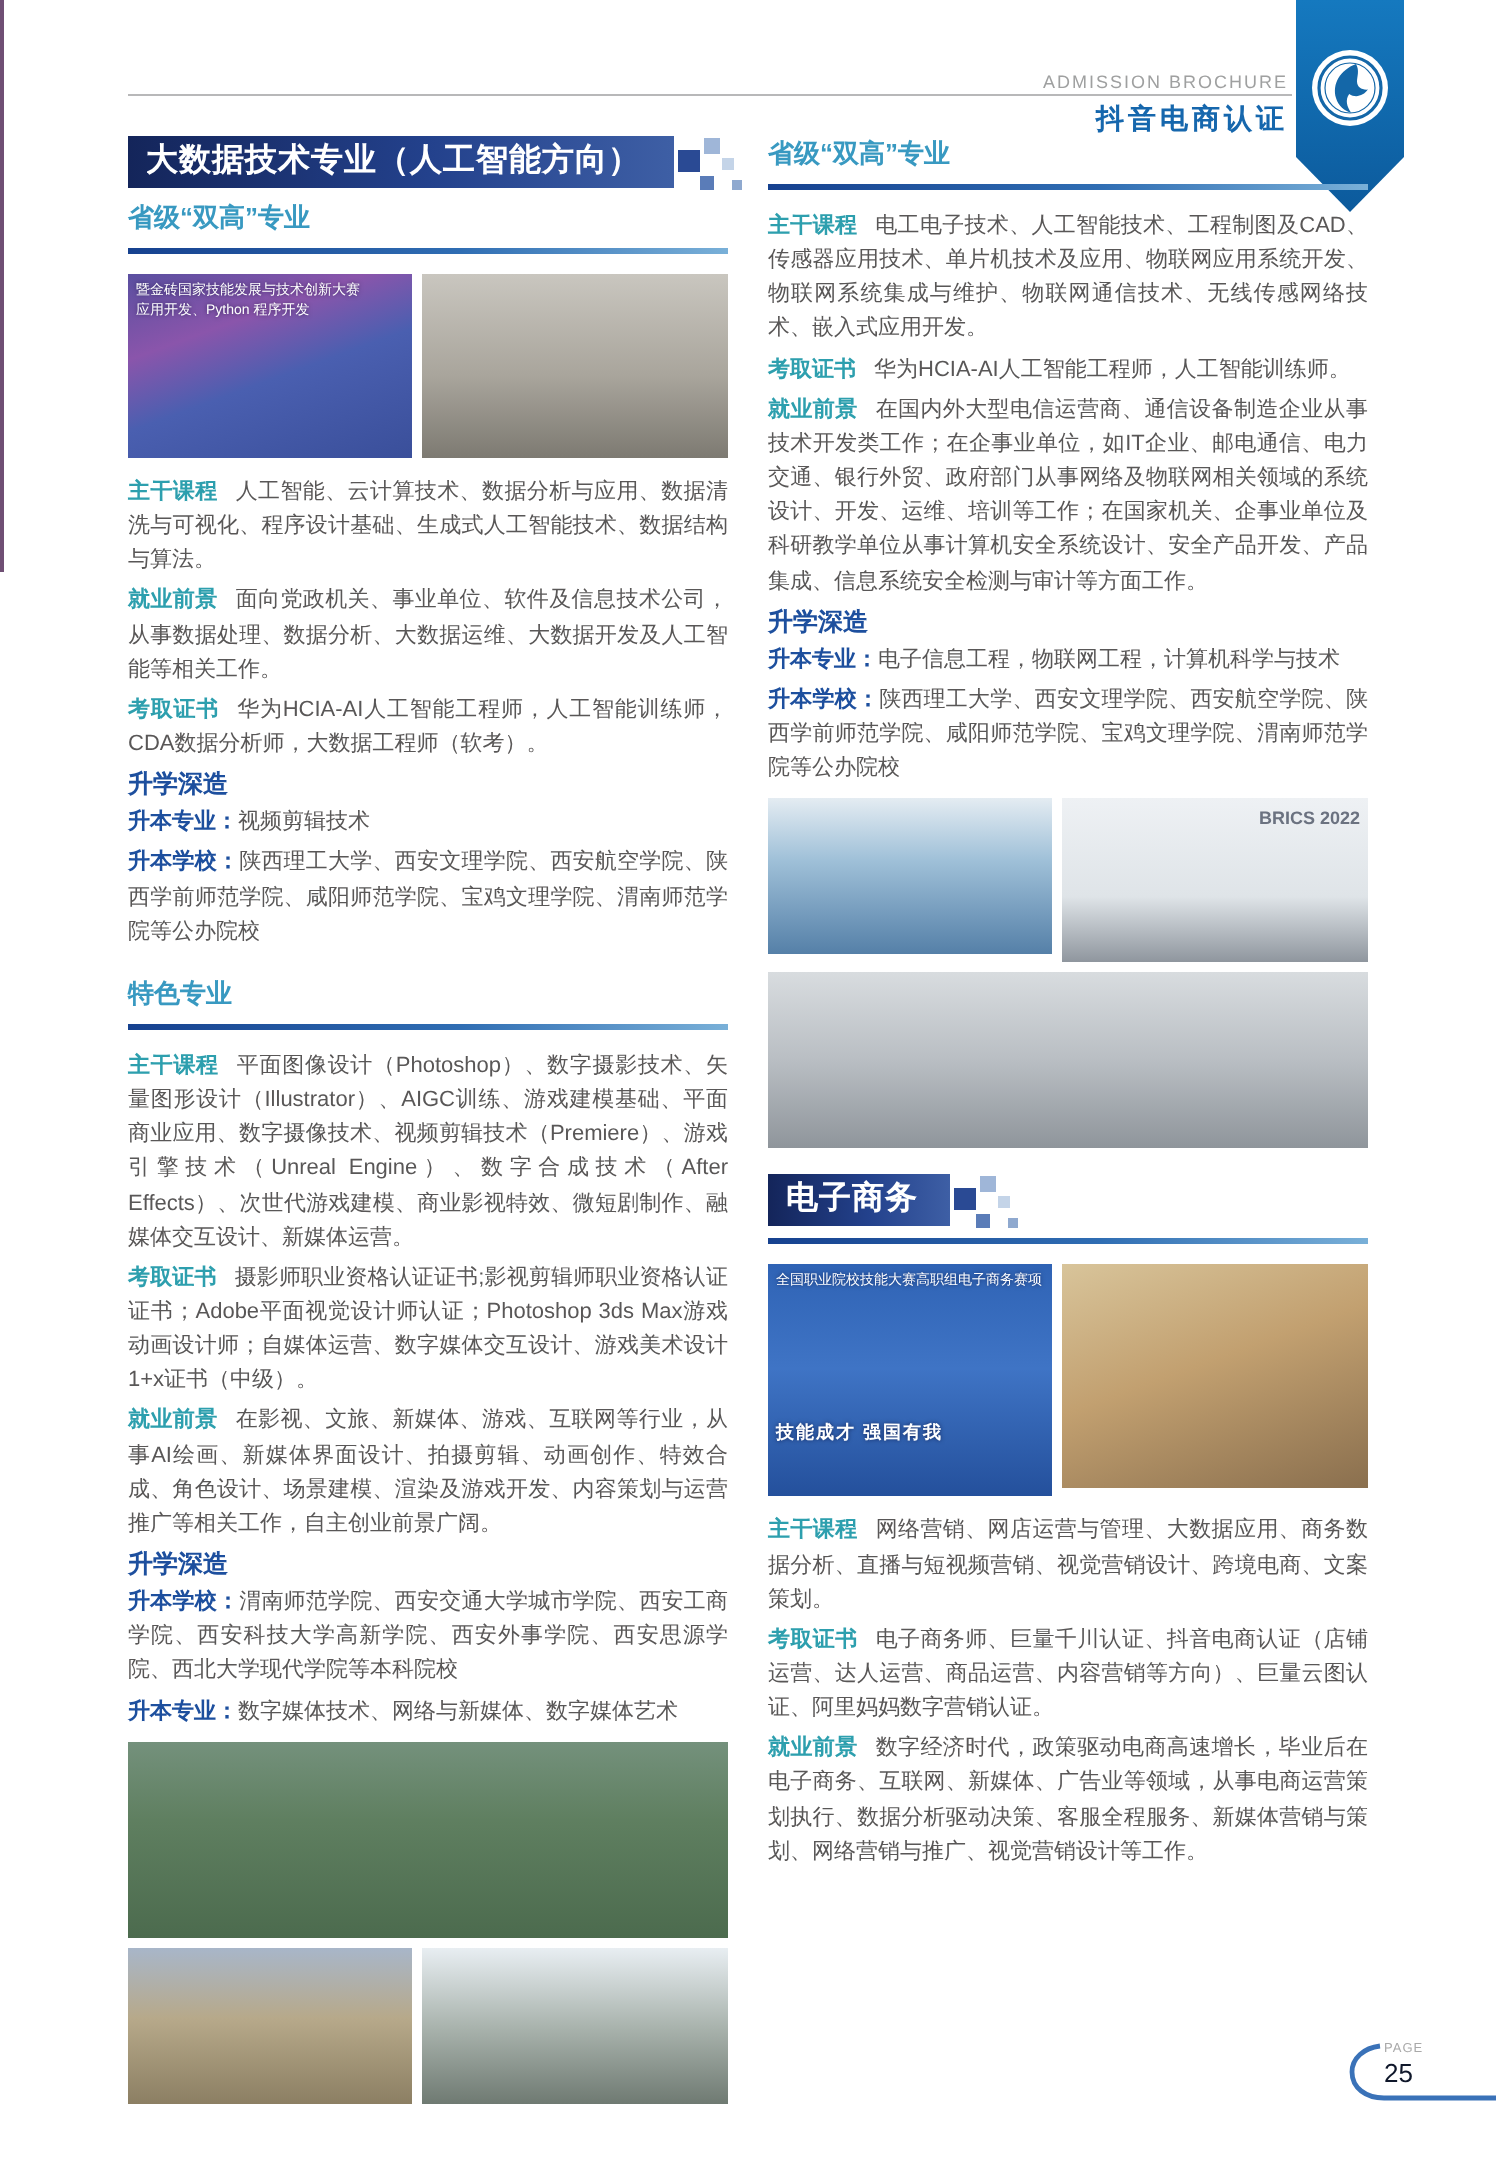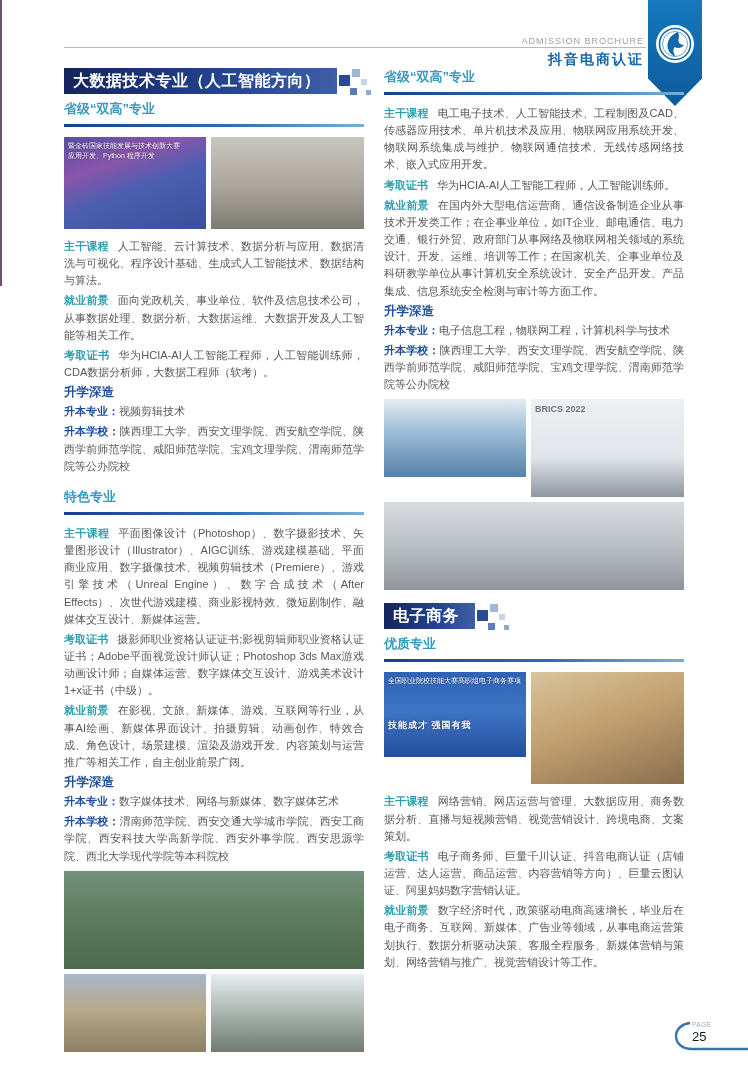--- a/index.html
+++ b/index.html
@@ -123,22 +123,22 @@
       </div>
 
       <div class="section">
         <div class="badge-label">特色专业</div>
         <div class="divider"></div>
 
         <p class="block"><span class="kw">主干课程</span><span>平面图像设计（Photoshop）、数字摄影技术、矢量图形设计（Illustrator）、AIGC训练、游戏建模基础、平面商业应用、数字摄像技术、视频剪辑技术（Premiere）、游戏引擎技术（Unreal Engine）、数字合成技术（After Effects）、次世代游戏建模、商业影视特效、微短剧制作、融媒体交互设计、新媒体运营。</span></p>
         <p class="block"><span class="kw">考取证书</span><span>摄影师职业资格认证证书;影视剪辑师职业资格认证证书；Adobe平面视觉设计师认证；Photoshop 3ds Max游戏动画设计师；自媒体运营、数字媒体交互设计、游戏美术设计1+x证书（中级）。</span></p>
         <p class="block"><span class="kw">就业前景</span><span>在影视、文旅、新媒体、游戏、互联网等行业，从事AI绘画、新媒体界面设计、拍摄剪辑、动画创作、特效合成、角色设计、场景建模、渲染及游戏开发、内容策划与运营推广等相关工作，自主创业前景广阔。</span></p>
         <div class="study-head">升学深造</div>
+        <p class="block"><span class="slabel">升本学校：</span><span>渭南师范学院、西安交通大学城市学院、西安工商学院、西安科技大学高新学院、西安外事学院、西安思源学院、西北大学现代学院等本科院校</span></p>
         <p class="block"><span class="slabel">升本专业：</span><span>数字媒体技术、网络与新媒体、数字媒体艺术</span></p>
-        <p class="block"><span class="slabel">升本学校：</span><span>渭南师范学院、西安交通大学城市学院、西安工商学院、西安科技大学高新学院、西安外事学院、西安思源学院、西北大学现代学院等本科院校</span></p>
 
         <div class="photo-row" style="margin-top:6px;margin-bottom:5px;">
           <div class="photo ph-field" style="flex:1;height:98px;"></div>
         </div>
         <div class="photo-row">
           <div class="photo ph-volunteer" style="width:142px;height:78px;"></div>
           <div class="photo ph-lab" style="flex:1;height:78px;"></div>
         </div>
       </div>
     </div>
@@ -151,38 +151,37 @@
 
         <p class="block"><span class="kw">主干课程</span><span>电工电子技术、人工智能技术、工程制图及CAD、传感器应用技术、单片机技术及应用、物联网应用系统开发、物联网系统集成与维护、物联网通信技术、无线传感网络技术、嵌入式应用开发。</span></p>
         <p class="block"><span class="kw">考取证书</span><span>华为HCIA-AI人工智能工程师，人工智能训练师。</span></p>
         <p class="block"><span class="kw">就业前景</span><span>在国内外大型电信运营商、通信设备制造企业从事技术开发类工作；在企事业单位，如IT企业、邮电通信、电力交通、银行外贸、政府部门从事网络及物联网相关领域的系统设计、开发、运维、培训等工作；在国家机关、企事业单位及科研教学单位从事计算机安全系统设计、安全产品开发、产品集成、信息系统安全检测与审计等方面工作。</span></p>
         <div class="study-head">升学深造</div>
         <p class="block"><span class="slabel">升本专业：</span><span>电子信息工程，物联网工程，计算机科学与技术</span></p>
         <p class="block"><span class="slabel">升本学校：</span><span>陕西理工大学、西安文理学院、西安航空学院、陕西学前师范学院、咸阳师范学院、宝鸡文理学院、渭南师范学院等公办院校</span></p>
 
         <div class="photo-row" style="margin-top:6px;margin-bottom:5px;">
           <div class="photo ph-workshop" style="width:142px;height:78px;"></div>
-          <div class="photo ph-brics" style="flex:1;height:98px;">
+          <div class="photo ph-brics" style="flex:1;height:82px;text-align:right;">
             <div class="photo-text dark">BRICS 2022</div>
           </div>
         </div>
         <div class="photo-row">
           <div class="photo ph-factory" style="flex:1;height:88px;"></div>
         </div>
       </div>
 
       <div class="section">
         <div class="title-row">
           <span class="title-bar">电子商务</span><span class="mosaic"></span>
         </div>
-        <div class="badge-label">优质专业</div>
-        <div class="divider"></div>
-
-        <div class="photo-row">
-          <div class="photo ph-stage" style="width:142px;height:85px;">
+        <div class="divider"></div>
+
+        <div class="photo-row">
+          <div class="photo ph-stage" style="width:142px;height:116px;">
             <div class="photo-text">全国职业院校技能大赛高职组电子商务赛项</div>
             <div class="photo-text mid">技能成才 强国有我</div>
           </div>
           <div class="photo ph-computer" style="flex:1;height:112px;"></div>
         </div>
 
         <p class="block"><span class="kw">主干课程</span><span>网络营销、网店运营与管理、大数据应用、商务数据分析、直播与短视频营销、视觉营销设计、跨境电商、文案策划。</span></p>
         <p class="block"><span class="kw">考取证书</span><span>电子商务师、巨量千川认证、抖音电商认证（店铺运营、达人运营、商品运营、内容营销等方向）、巨量云图认证、阿里妈妈数字营销认证。</span></p>
         <p class="block"><span class="kw">就业前景</span><span>数字经济时代，政策驱动电商高速增长，毕业后在电子商务、互联网、新媒体、广告业等领域，从事电商运营策划执行、数据分析驱动决策、客服全程服务、新媒体营销与策划、网络营销与推广、视觉营销设计等工作。</span></p>
 

